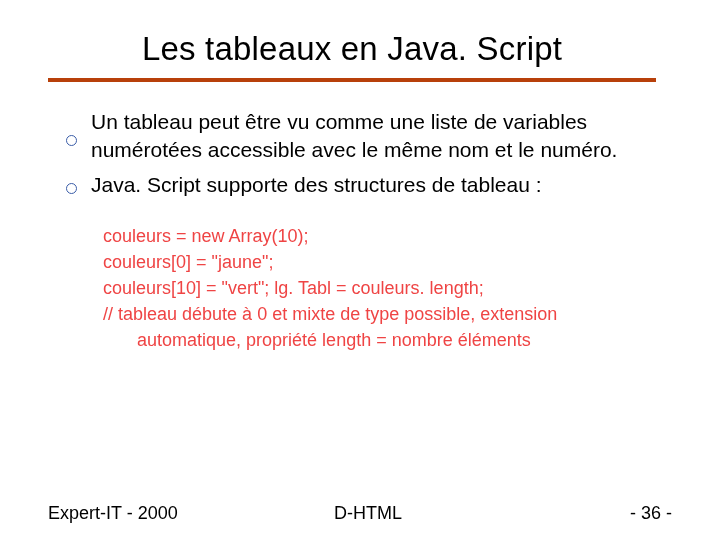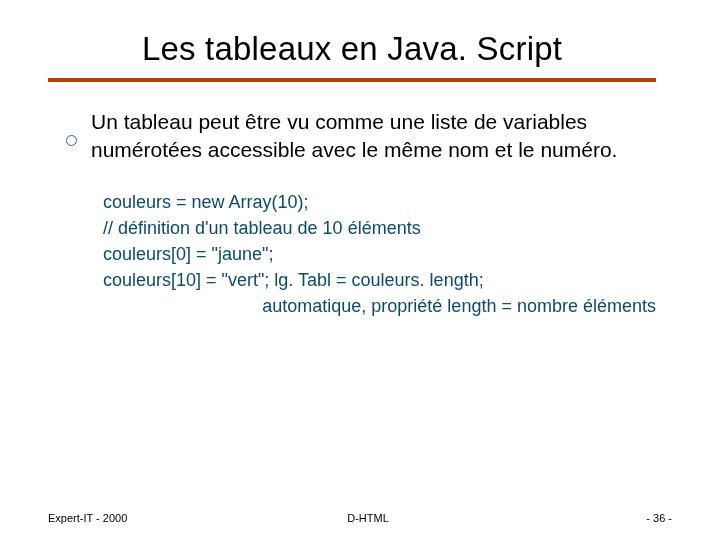--- a/index.html
+++ b/index.html
@@ -51,33 +51,33 @@
   .bullet-text {
     font-size: 21px;
     line-height: 1.35;
     color: #000000;
   }
   .code-block {
     margin-top: 24px;
     margin-left: 55px;
     font-size: 18px;
     line-height: 1.45;
-    color: #0c4a6e;
+    color: #ef4444;
   }
   .code-line { display: block; }
-  .code-line.cont { padding-left: 34px; text-align: right; }
+  .code-line.cont { padding-left: 34px; }
   .footer {
     position: absolute;
     bottom: 16px;
     left: 48px;
     right: 48px;
     display: flex;
     justify-content: space-between;
     align-items: flex-end;
-    font-size: 11px;
+    font-size: 18px;
     color: #000000;
   }
   .footer-center {
     position: absolute;
     left: 50%;
     transform: translateX(-50%);
     margin-left: 8px;
   }
 </style>
 </head>
@@ -85,27 +85,31 @@
 
 <div class="slide">
   <div class="title">Les tableaux en Java. Script</div>
   <div class="rule"></div>
 
   <div class="bullets">
     <div class="bullet-item">
       <span class="bullet-icon"></span>
       <span class="bullet-text">Un tableau peut être vu comme une liste de variables numérotées accessible avec le même nom et le numéro.</span>
     </div>
+    <div class="bullet-item">
+      <span class="bullet-icon"></span>
+      <span class="bullet-text">Java. Script supporte des structures de tableau :</span>
+    </div>
   </div>
 
   <div class="code-block">
     <span class="code-line">couleurs = new Array(10);</span>
-    <span class="code-line">// définition d'un tableau de 10 éléments</span>
     <span class="code-line">couleurs[0] = "jaune";</span>
     <span class="code-line">couleurs[10] = "vert"; lg. Tabl = couleurs. length;</span>
+    <span class="code-line">// tableau débute à 0 et mixte de type possible, extension</span>
     <span class="code-line cont">automatique, propriété length = nombre éléments</span>
   </div>
 
   <div class="footer">
     <span>Expert-IT - 2000</span>
     <span class="footer-center">D-HTML</span>
     <span>- 36 -</span>
   </div>
 </div>
 

